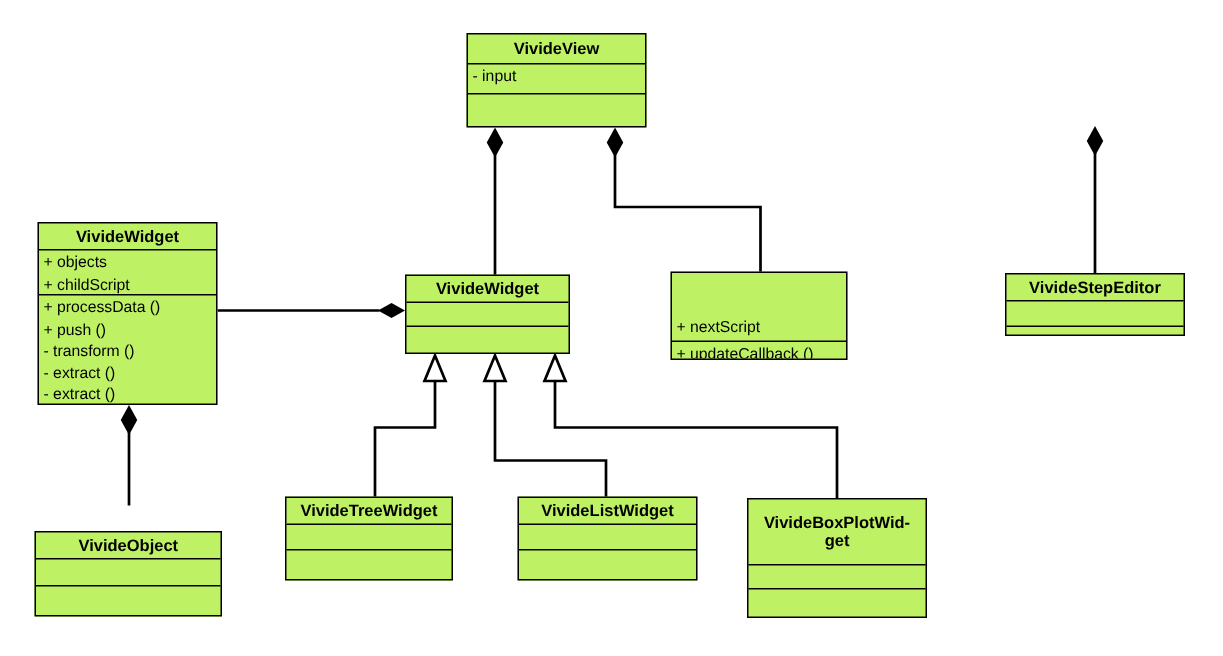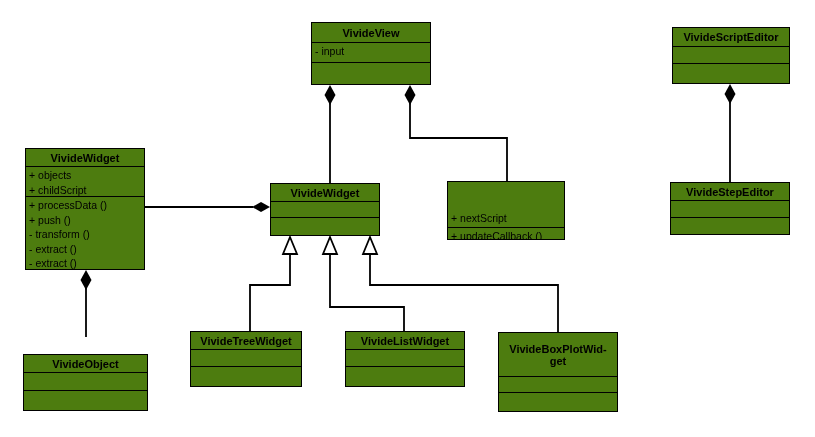--- a/index.html
+++ b/index.html
@@ -15,21 +15,21 @@
   svg.connectors {
     position: absolute;
     left: 0; top: 0;
     width: 815px; height: 437px;
     z-index: 1;
   }
   .uml-class {
     position: absolute;
     z-index: 2;
     box-sizing: border-box;
-    background: #4d7c0f;
+    background: #bef264;
     border: 1.5px solid #000000;
     display: flex;
     flex-direction: column;
   }
   .uml-title {
     box-sizing: border-box;
     border-bottom: 1.5px solid #000000;
     font-weight: bold;
     font-size: 11px;
     line-height: 12px;
@@ -104,25 +104,20 @@
   </svg>
 
   <div class="uml-class" style="left:311px; top:22px; width:120px; height:63px;">
     <div class="uml-title" style="height:20px;">VivideView</div>
     <div class="uml-section" style="height:20px;">
       <div class="uml-line">- input</div>
     </div>
     <div class="uml-section last"></div>
   </div>
 
-  <div class="uml-class" style="left:672px; top:27px; width:118px; height:57px;">
-    <div class="uml-title" style="height:19px;">VivideScriptEditor</div>
-    <div class="uml-section" style="height:17px;"></div>
-    <div class="uml-section last"></div>
-  </div>
 
   <div class="uml-class" style="left:25px; top:148px; width:120px; height:122px;">
     <div class="uml-title" style="height:18px;">VivideWidget</div>
     <div class="uml-section" style="height:30px;">
       <div class="uml-line">+ objects</div>
       <div class="uml-line">+ childScript</div>
     </div>
     <div class="uml-section last">
       <div class="uml-line">+ processData ()</div>
       <div class="uml-line">+ push ()</div>
@@ -140,21 +135,21 @@
 
   <div class="uml-class" style="left:447px; top:181px; width:118px; height:59px;">
     <div class="uml-section" style="height:18px;margin-top:28px;">
       <div class="uml-line">+ nextScript</div>
     </div>
     <div class="uml-section last">
       <div class="uml-line">+ updateCallback ()</div>
     </div>
   </div>
 
-  <div class="uml-class" style="left:670px; top:182px; width:120px; height:53px;">
+  <div class="uml-class" style="left:670px; top:182px; width:120px; height:42px;">
     <div class="uml-title" style="height:18px;">VivideStepEditor</div>
     <div class="uml-section" style="height:17px;"></div>
     <div class="uml-section last"></div>
   </div>
 
   <div class="uml-class" style="left:23px; top:354px; width:125px; height:57px;">
     <div class="uml-title" style="height:18px;">VivideObject</div>
     <div class="uml-section" style="height:18px;"></div>
     <div class="uml-section last"></div>
   </div>

